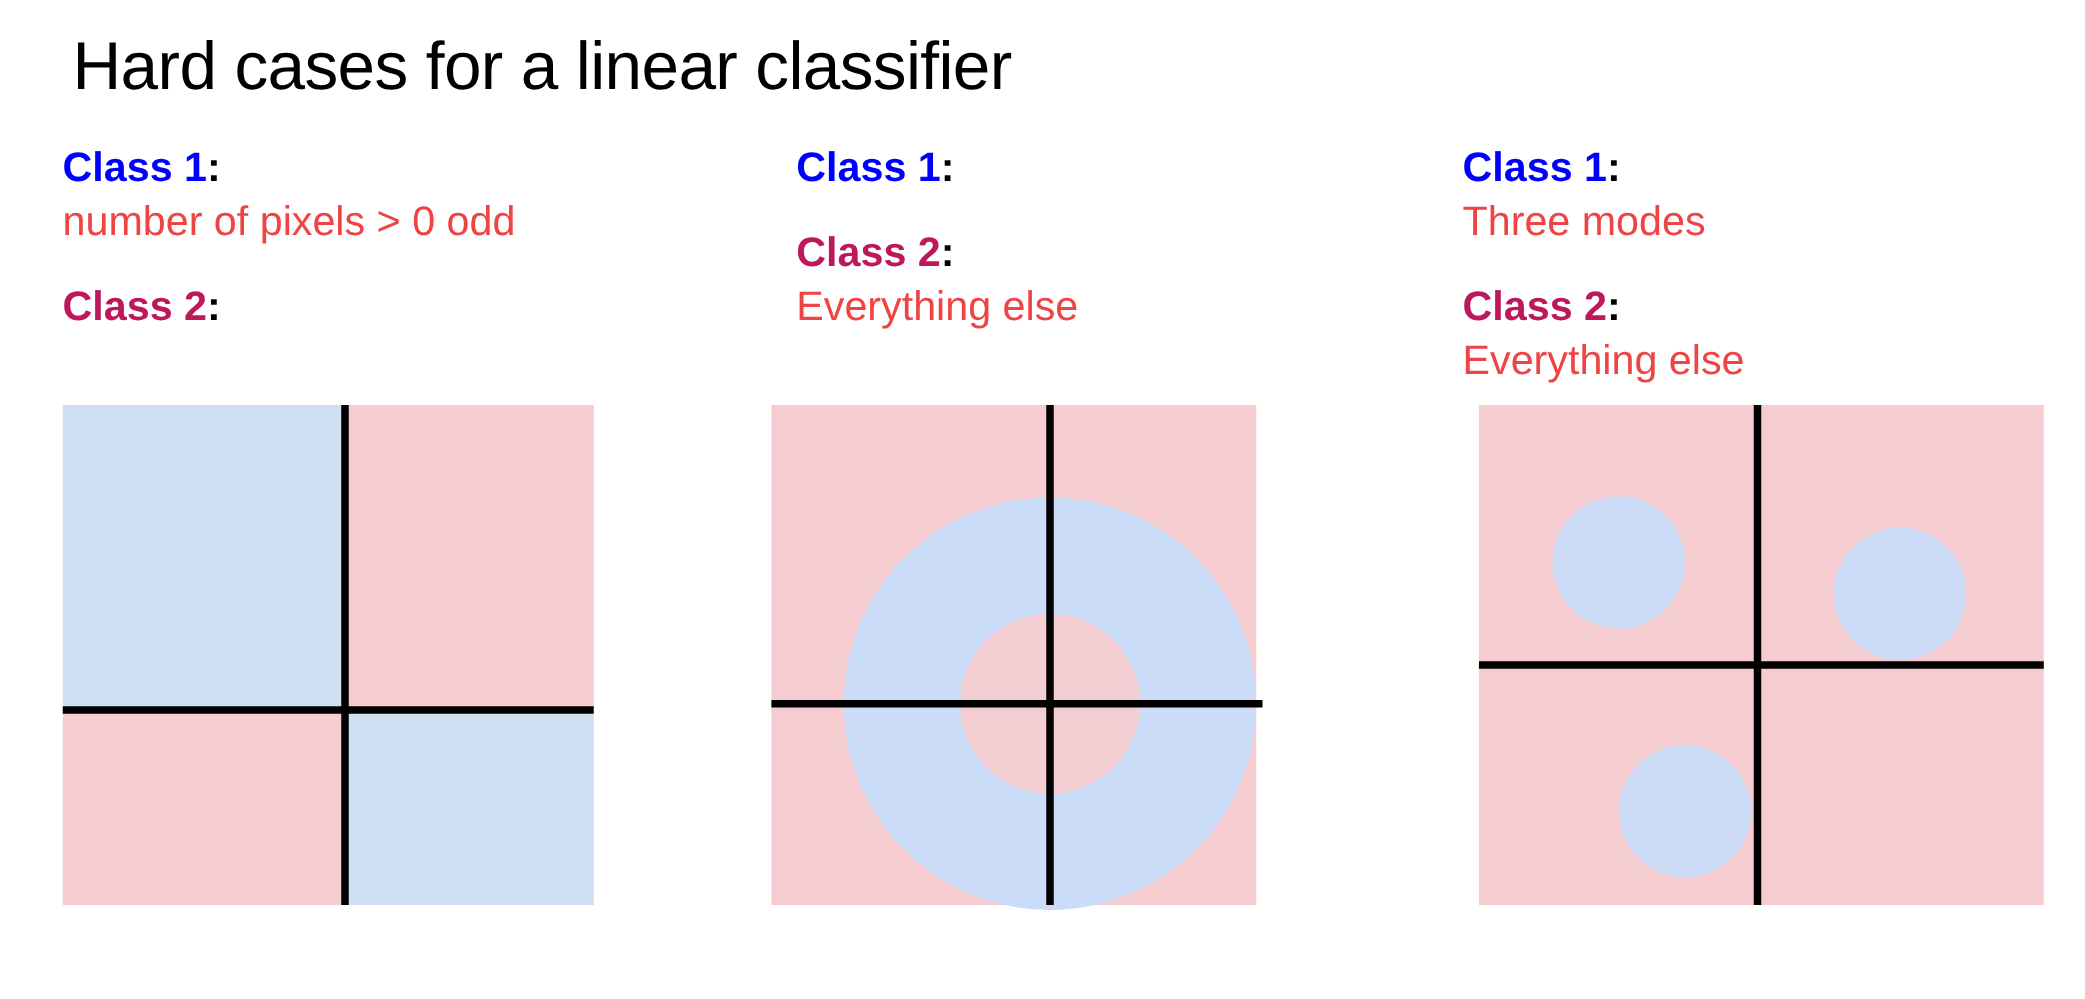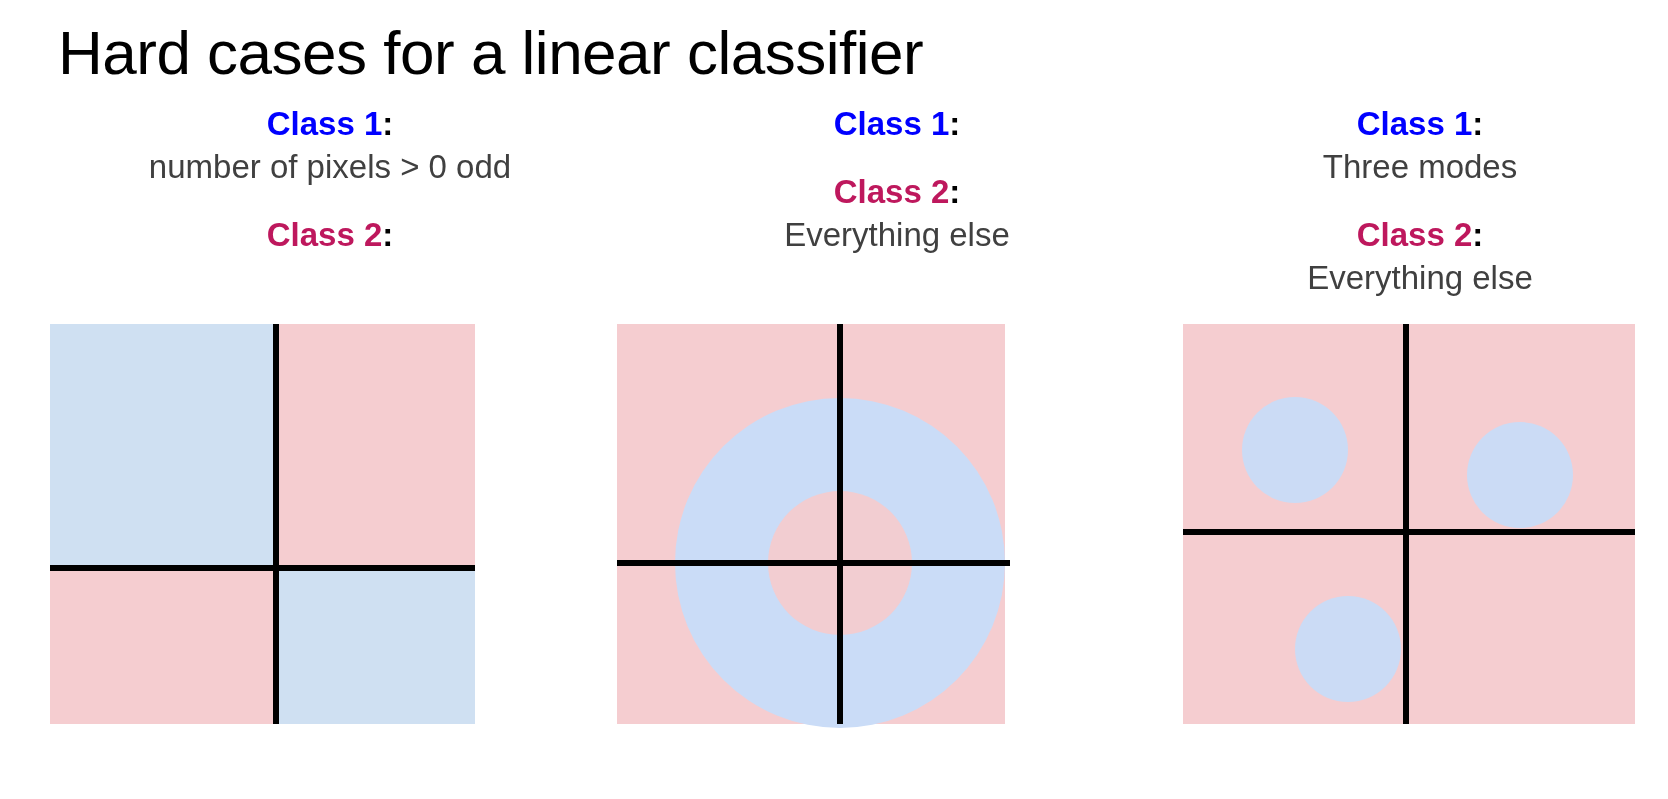--- a/index.html
+++ b/index.html
@@ -22,52 +22,51 @@
     width: 1668px;
     height: 799px;
     background: #ffffff;
   }
 
   
   #title {
     position: absolute;
     left: 58px;
     top: 14px;
-    font-size: 62px;
+    font-size: 54px;
     line-height: 78px;
     font-weight: 400;
     letter-spacing: -0.5px;
     white-space: nowrap;
     color: #000000;
   }
 
   
   .column {
     position: absolute;
-    top: 102px;
-    text-align: center;
+    top: 112px;
   }
   #col-0 { left: 50px;   width: 560px; }
   #col-1 { left: 637px;  width: 520px; }
   #col-2 { left: 1170px; width: 500px; }
 
   .caption-block { }
 
   .cap-line {
     font-size: 33px;
     line-height: 43px;
     white-space: nowrap;
   }
   .cap-head {
     font-weight: bold;
   }
   .cap-head .cls1 { color: #0000ff; }
   .cap-head .cls2 { color: #be185d; }
   .cap-head .colon { color: #000000; font-weight: bold; }
-  .cap-body { color: #404040; }
+  .cap-body { color: #ef4444; }
 
   .caption-gap { height: 25px; }
 
   
   .panel {
     position: absolute;
     overflow: visible;
   }
   .panel svg { display: block; }
 

